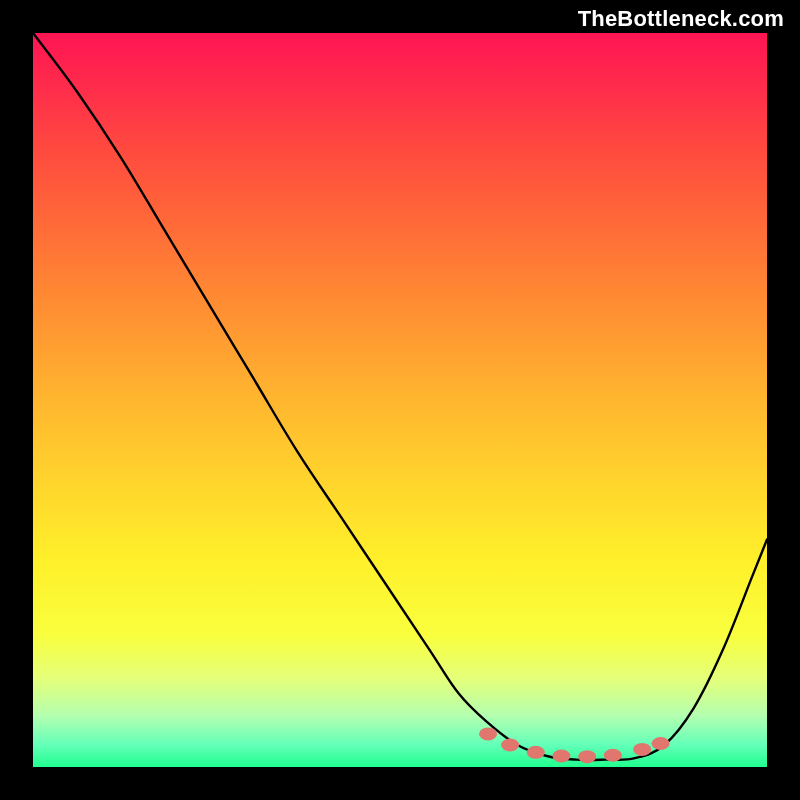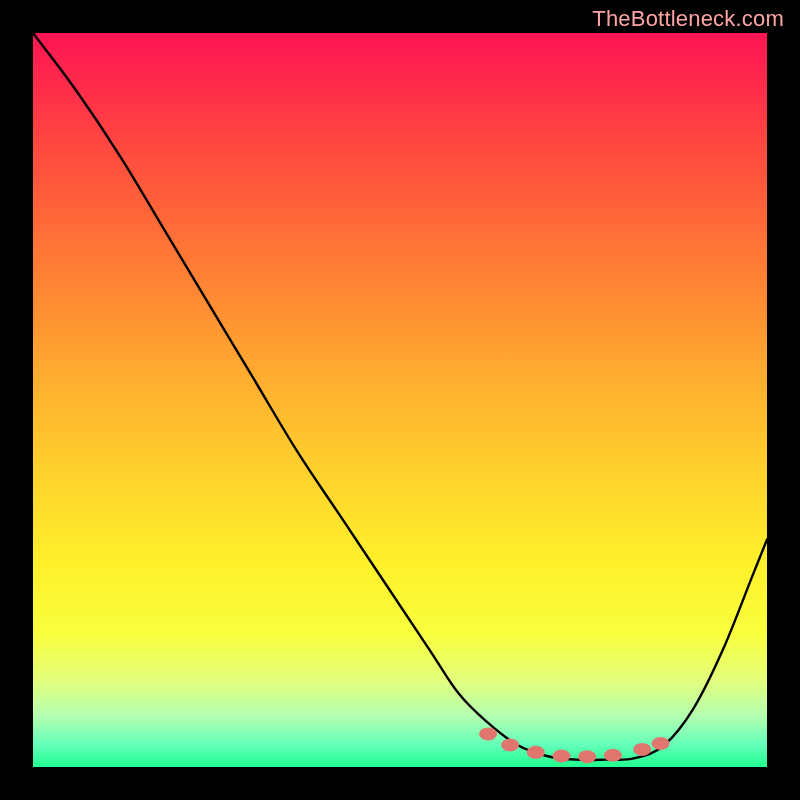--- a/index.html
+++ b/index.html
@@ -37,23 +37,23 @@
       #e4ff7a 88%,
       #b4ffb0 93%,
       #63ffb8 97%,
       #20ff8f 100%
     );
   }
   .watermark {
     position: absolute;
     top: 6px;
     right: 16px;
-    color: #fca5a5;
+    color: #ffffff;
     font-size: 22px;
-    font-weight: 400;
+    font-weight: 700;
     letter-spacing: 0.2px;
     user-select: none;
   }
   svg.overlay {
     position: absolute;
     left: 0;
     top: 0;
     width: 734px;
     height: 734px;
     overflow: visible;

